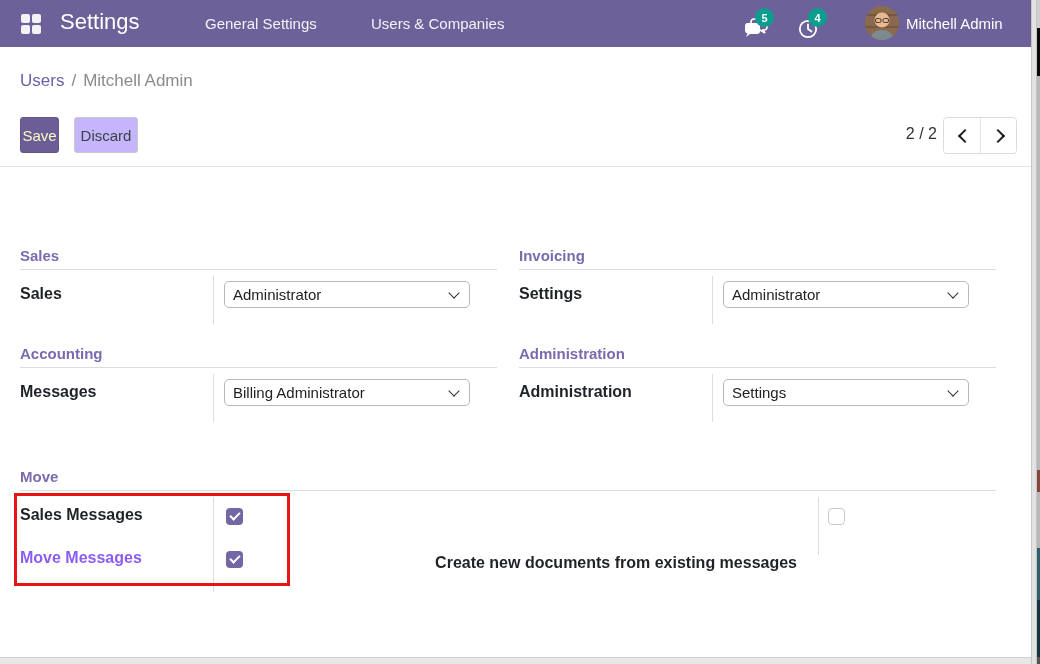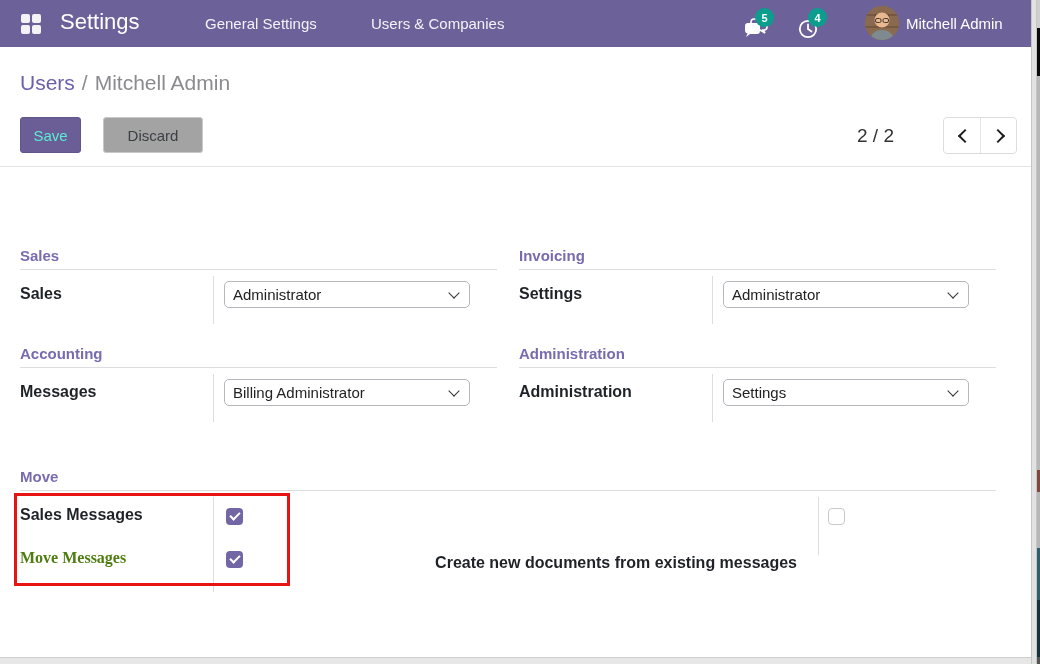--- a/index.html
+++ b/index.html
@@ -14,27 +14,27 @@
   .nav-item { position:absolute; top:15px; font-size:15px; color:rgba(255,255,255,.92); cursor:pointer;margin-left:8px; }
   .nav-item.gs { left:197px; }
   .nav-item.uc { left:363px; }
   .nav-ico { position:absolute; top:17px; width:26px; height:22px; cursor:pointer; }
   .nav-ico svg { display:block; }
   .badge { position:absolute; top:-9px; left:11px; min-width:19px; height:19px; border-radius:10px; background:#0b9d8e; color:#fff; font-size:11px; font-weight:bold; display:flex; align-items:center; justify-content:center; padding:0 4px; }
   .avatar { position:absolute; left:865px; top:6px; width:34px; height:34px; border-radius:50%; overflow:hidden; cursor:pointer; background:#8a6a4f; }
   .user-name { position:absolute; left:906px; top:15px; font-size:15px; color:#fff; cursor:pointer; }
 
   
-  .breadcrumb { position:absolute; left:20px; top:71px; font-size:21px; display:flex; gap:7px; }
+  .breadcrumb { position:absolute; left:20px; top:71px; font-size:17px; display:flex; gap:7px; }
   .bc-link { color:#6c61a8; cursor:pointer; }
   .bc-sep, .bc-current { color:#8b8b8f; }
   .btn { position:absolute; top:117px; height:36px; border-radius:3px; font-size:15px; font-family:"Liberation Sans",sans-serif; cursor:pointer; display:flex; align-items:center; justify-content:center; }
-  .btn-save { left:20px; width:61px; background:#6b5e97; color:#5eead4; border:1px solid #615589; }
-  .btn-discard { left:103px; width:100px; background:#a3a3a3; color:#3c3f44; border:1px solid #c9c9c9; }
-  .pager-value { position:absolute; left:827px; top:125px; width:67px; text-align:right; font-size:19px; color:#333; cursor:pointer; }
+  .btn-save { left:20px; width:39px; background:#6b5e97; color:#fef9c3; border:1px solid #615589; }
+  .btn-discard { left:74px; width:64px; background:#c4b5fd; color:#3c3f44; border:1px solid #c9c9c9; }
+  .pager-value { position:absolute; left:870px; top:125px; width:67px; text-align:right; font-size:16px; color:#333; cursor:pointer; }
   .pager-btns { position:absolute; left:943px; top:117px; width:74px; height:37px; border:1px solid #dcdcdc; border-radius:4px; background:#fff; display:flex; }
   .pager-btn { flex:1; position:relative; cursor:pointer; background:#fff; }
   .pager-btn:first-child { border-right:1px solid #e3e3e3; border-radius:4px 0 0 4px; }
   .pager-btn:last-child { border-radius:0 4px 4px 0; }
   .chev { position:absolute; top:13px; width:10px; height:10px; border-top:2.6px solid #1e1e1e; border-right:2.6px solid #1e1e1e; }
   .chev-left  { left:16px; transform:rotate(-135deg); }
   .chev-right { left:12px; transform:rotate(45deg); }
   .panel-divider { position:absolute; left:0; top:166px; width:1031px; border-top:1px solid #e3e3e3; }
 
   
@@ -46,21 +46,21 @@
   .o-select { position:absolute; left:204px; top:34px; width:246px; height:27px; background:#fff; border:1px solid #b6b6bc; border-radius:5px; font-size:15px; color:#222; line-height:25px; padding:0 26px 0 8px; cursor:pointer; white-space:nowrap; overflow:hidden; }
   .o-select .sel-chev { position:absolute; right:11px; top:7px; width:8px; height:8px; border-right:1.8px solid #333; border-bottom:1.8px solid #333; transform:rotate(45deg); }
   #sec-sales { left:20px; top:247px; width:477px; }
   #sec-services { left:519px; top:247px; width:477px; }
   #sec-accounting { left:20px; top:345px; width:477px; }
   #sec-administration { left:519px; top:345px; width:477px; }
   #sec-tools { left:20px; top:468px; width:976px; }
   #sec-tools .f-sep.tools-left { top:29px; height:95px; }
   #sec-tools .f-sep.tools-right { left:798px; top:29px; height:58px; }
   .t-label1 { position:absolute; left:0; top:38px; font-size:16px; font-weight:bold; color:#1f2327; }
-  .t-label2 { position:absolute; left:0; top:81px; font-size:16px; font-weight:bold; color:#4d7c0f;font-family:Liberation Serif, serif; }
+  .t-label2 { position:absolute; left:0; top:81px; font-size:16px; font-weight:bold; color:#8b5cf6; }
   .t-label-right { position:absolute; left:300px; top:38px; width:477px; text-align:right; font-size:16px; font-weight:bold; color:#1f2327;margin-top:48px; }
   .cb { position:absolute; width:17px; height:17px; border-radius:4px; cursor:pointer; }
   .cb.checked { background:#7266a5; }
   .cb.checked::after { content:""; position:absolute; left:3.5px; top:4px; width:8px; height:4px; border-left:2px solid #fff; border-bottom:2px solid #fff; transform:rotate(-45deg); }
   .cb.unchecked { background:#fff; border:1px solid #c9c9c9; }
   .cb1 { left:206px; top:40px; }
   .cb2 { left:206px; top:83px; }
   .cb3 { left:808px; top:40px; }
   .highlight-box { position:absolute; left:14px; top:493px; width:276px; height:93px; border:3px solid #e81313; pointer-events:none; }
 

